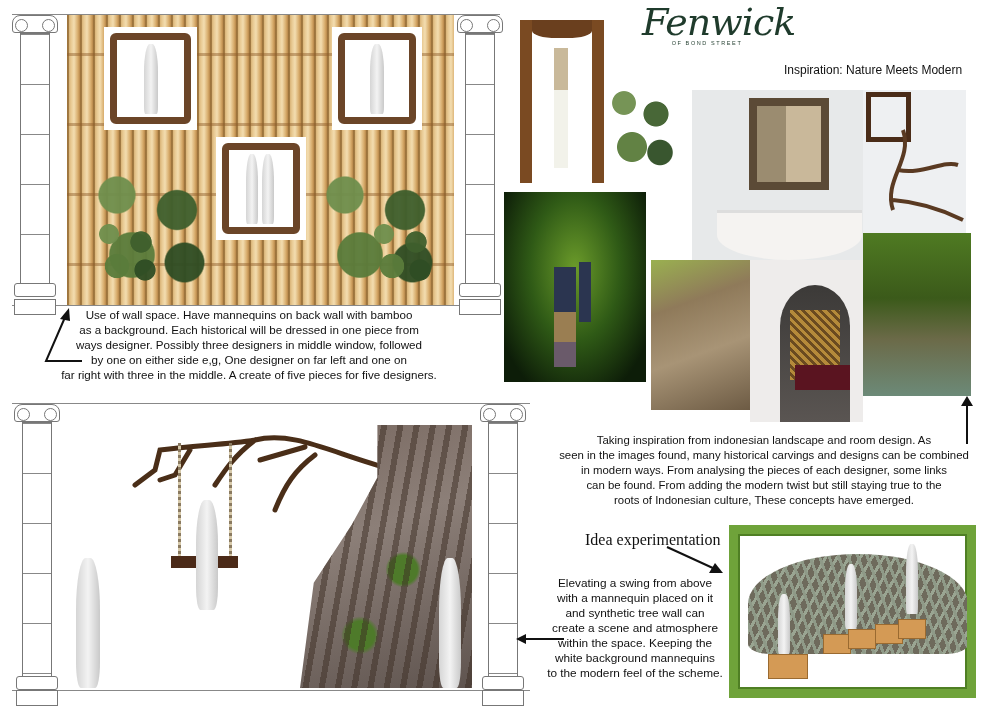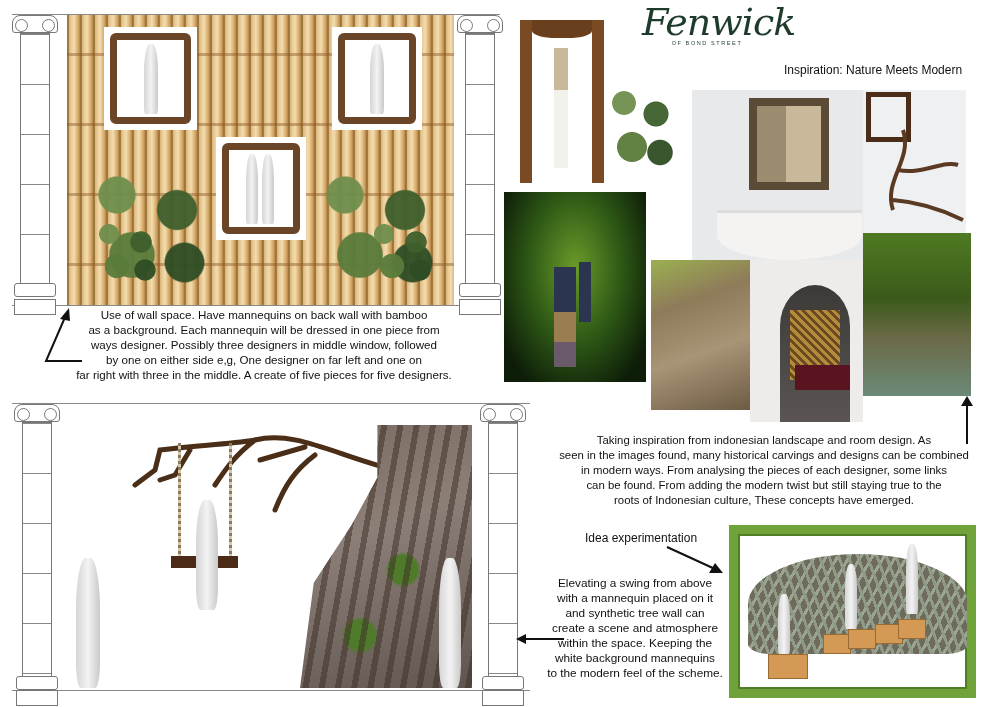--- a/index.html
+++ b/index.html
@@ -81,23 +81,23 @@
   <div class="frame"></div>
   <div class="mannequin" style="left:30px; top:17px; width:12px; height:70px;"></div>
   <div class="mannequin" style="left:46px; top:17px; width:12px; height:70px;"></div>
 </div>
 
 <div class="ivy" style="left:72px; top:150px; width:150px; height:150px;"></div>
 <div class="ivy" style="left:85px; top:210px; width:80px; height:80px;"></div>
 <div class="ivy" style="left:300px; top:150px; width:150px; height:150px;"></div>
 <div class="ivy" style="left:360px; top:210px; width:80px; height:80px;"></div>
 
-<div class="caption" style="left:44px; top:307px; width:440px;">
+<div class="caption" style="left:29px; top:307px; width:440px;">
   <div>Use of wall space. Have mannequins on back wall with bamboo</div>
-  <div>as a background. Each mannequin will be dressed in one piece from</div>
+  <div>as a background. Each historical will be dressed in one piece from</div>
   <div>ways designer. Possibly three designers in middle window, followed</div>
   <div>by one on either side e,g, One designer on far left and one on</div>
   <div>far right with three in the middle. A create of five pieces for five designers.</div>
 </div>
 <svg class="arrow-svg" style="left:42px; top:305px;" width="50" height="60">
   <polyline points="40,56 4,56 24,10" fill="none" stroke="#111" stroke-width="2"></polyline>
   <polygon points="27,3 18,14 28,16" fill="#111"></polygon>
 </svg>
 
 <div class="logo">
@@ -185,21 +185,21 @@
     radial-gradient(circle at 60% 55%, #4e7a2a 0 8%, transparent 10%),
     radial-gradient(circle at 35% 80%, #4e7a2a 0 6%, transparent 8%),
     linear-gradient(160deg, #7a6a62, #8c7f78 40%, #5f544f 100%);"></div>
 <div class="mannequin" style="left:439px; top:558px; width:22px; height:130px; border-radius:40% 40% 20% 20%;"></div>
 
 <svg class="arrow-svg" style="left:516px; top:633px;" width="50" height="12">
   <line x1="48" y1="6" x2="10" y2="6" stroke="#111" stroke-width="2"></line>
   <polygon points="0,6 10,1 10,11" fill="#111"></polygon>
 </svg>
 
-<div class="abs" style="left:585px; top:531px; font-size:12px;">Idea experimentation</div>
+<div class="abs" style="left:585px; top:531px; font-size:16px;font-family:Liberation Serif, serif;">Idea experimentation</div>
 <svg class="arrow-svg" style="left:665px; top:545px;" width="60" height="30">
   <line x1="2" y1="2" x2="50" y2="24" stroke="#111" stroke-width="2"></line>
   <polygon points="58,28 44,28 50,18" fill="#111"></polygon>
 </svg>
 
 <div class="caption" style="left:535px; top:576px; width:200px; font-size:11.8px;">
   <div>Elevating a swing from above</div>
   <div>with a mannequin placed on it</div>
   <div>and synthetic tree wall can</div>
   <div>create a scene and atmosphere</div>

